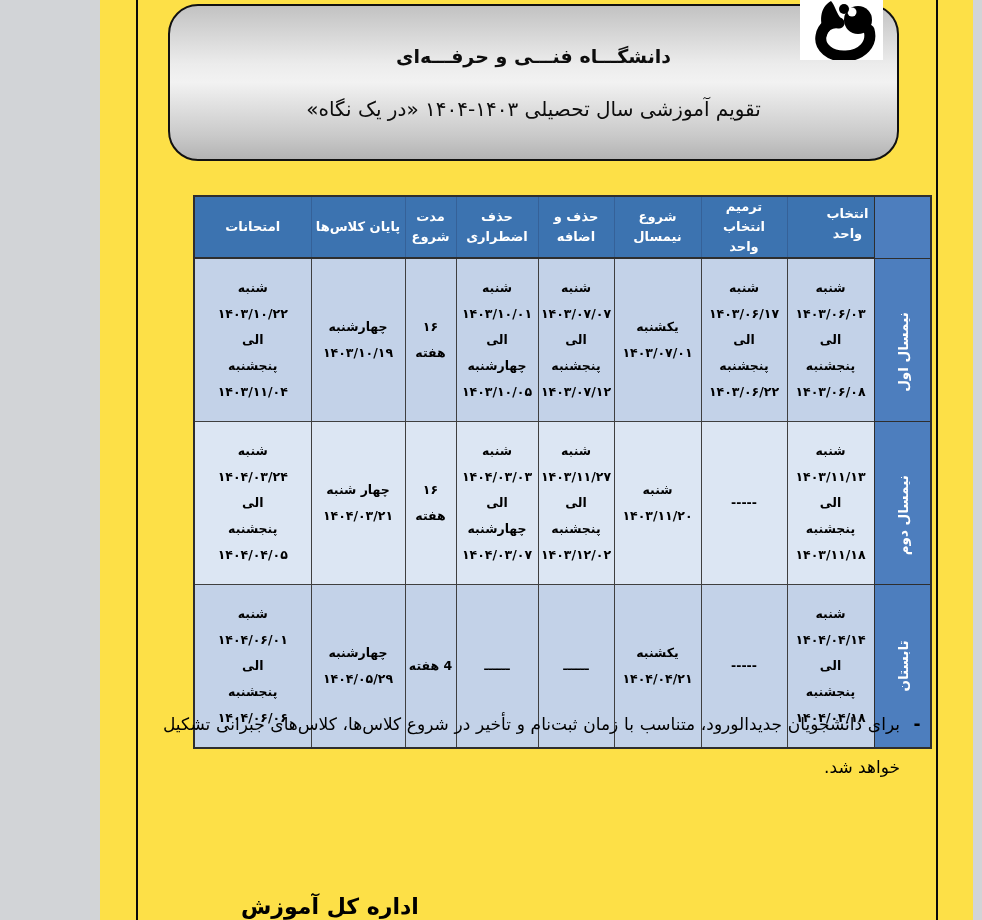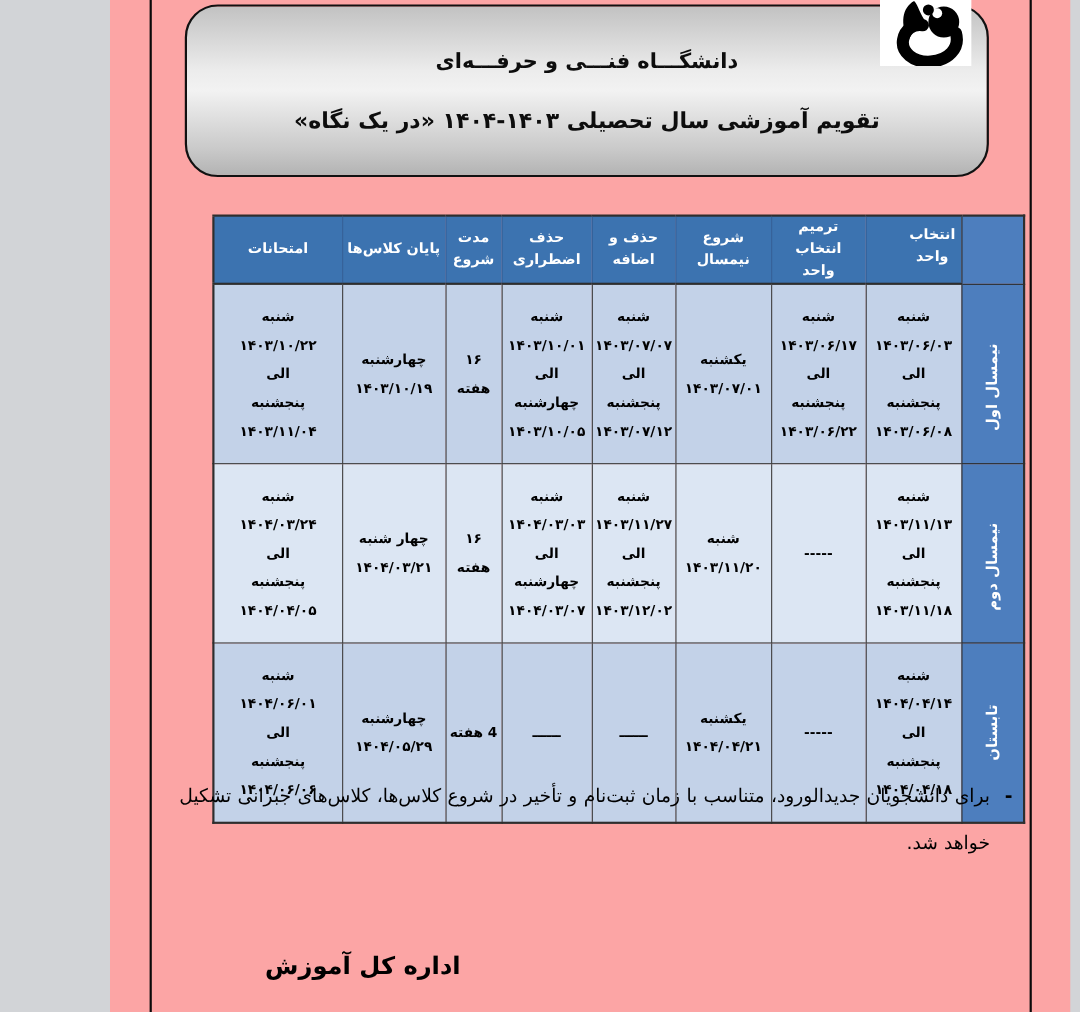--- a/index.html
+++ b/index.html
@@ -1,36 +1,36 @@
 <!DOCTYPE html>
 <html lang="fa"><head>
 <meta charset="utf-8">
 <style>
   html,body{margin:0;padding:0;}
   body{font-family:"DejaVu Sans",sans-serif;}
-  .screen{position:relative;width:982px;height:920px;background:#fca5a5;overflow:hidden;}
+  .screen{position:relative;width:982px;height:920px;background:#fde047;overflow:hidden;}
 
   
   .band{position:absolute;top:0;height:920px;background:#d2d4d7;}
   .band-left{left:0;width:100px;}
   .band-right{left:973px;width:9px;}
   .page-line{position:absolute;top:0;height:920px;width:2px;background:#0a0a0a;}
   .page-line-left{left:136px;}
   .page-line-right{left:936px;}
 
   
   .header-box{
     position:absolute;left:168px;top:4px;width:727px;height:153px;
     border:2px solid #111;border-radius:30px;
     background:linear-gradient(180deg,#c2c2c2 0%,#ececec 38%,#f2f2f2 50%,#c9c9c9 85%,#b3b3b3 100%);
     display:flex;flex-direction:column;justify-content:center;align-items:center;gap:30px;
     direction:rtl;text-align:center;z-index:1;
   }
   .header-box .title{font-size:19px;font-weight:bold;color:#0d0d0d;}
-  .header-box .subtitle{font-size:20px;font-weight:bold;color:#0d0d0d;}
+  .header-box .subtitle{font-size:20px;font-weight:normal;color:#0d0d0d;}
 
   .logo{position:absolute;left:800px;top:0;width:83px;height:60px;background:#ffffff;z-index:2;
         display:flex;align-items:center;justify-content:center;}
 
   
   .table-wrap{position:absolute;left:193px;top:195px;width:737px;}
   table.cal{border-collapse:collapse;table-layout:fixed;width:737px;direction:rtl;}
   table.cal{border:2px solid #2e2e2e;}
   thead tr{height:60px;}
   tbody tr{height:140px;}
@@ -56,21 +56,21 @@
 
   
   .note{position:absolute;left:163px;top:703px;width:760px;direction:rtl;display:flex;gap:11px;
         font-size:17px;color:#000;line-height:43px;}
   .note .dash{flex:0 0 12px;text-align:center;font-weight:bold;}
   .note p{margin:0;flex:1;text-align:justify;}
 
   
   .footer-line{position:absolute;direction:rtl;font-weight:bold;color:#000;white-space:nowrap;}
   .footer-1{left:187px;top:797px;font-size:23px;}
-  .footer-2{left:241px;top:866px;font-size:22px;}
+  .footer-2{left:241px;top:894px;font-size:22px;}
 </style>
 </head>
 <body>
 
 <div class="screen">
 
   <div class="band band-left"></div>
   <div class="band band-right"></div>
   <div class="page-line page-line-left"></div>
   <div class="page-line page-line-right"></div>

